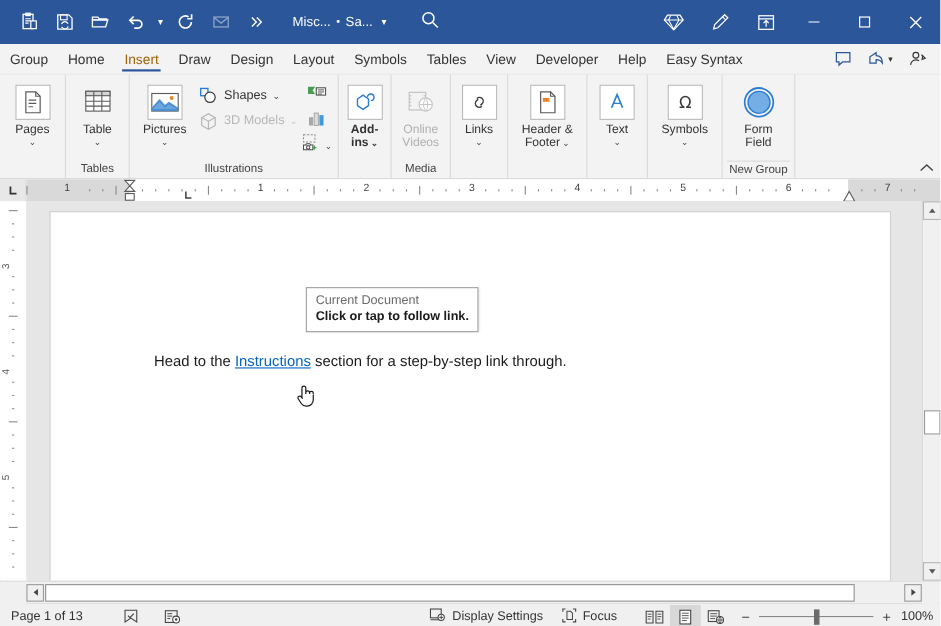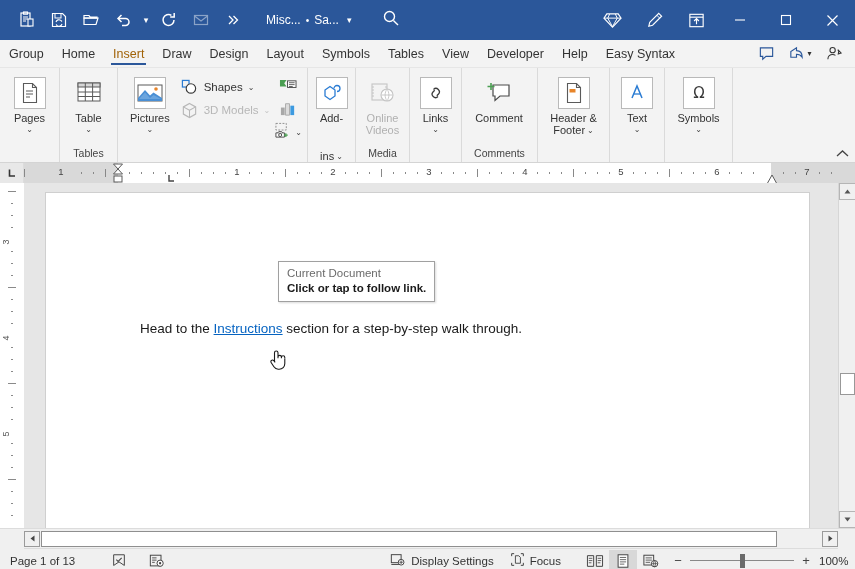--- a/index.html
+++ b/index.html
@@ -558,33 +558,34 @@
                 <path d="M2 11.5h9v4.5H2z" fill="#fff" stroke="#4a4a4a" stroke-width="1"></path>
                 <path d="M4 11.5l1-1.3h3l1 1.3" fill="#fff" stroke="#4a4a4a" stroke-width="1"></path>
                 <circle cx="6.5" cy="13.8" r="1.6" fill="none" stroke="#4a4a4a" stroke-width="1"></circle>
                 <path d="M12.5 12v4M10.5 14h4" stroke="#4a9e52" stroke-width="1.3"></path>
               </svg>
           </span>
           <span class="dd-arrow">⌄</span>
         </div>
       </div>
     </div>
-  </div>
-
-  <div class="rgroup" style="width:48px;">
+    <div class="rgroup-label">Illustrations</div>
+  </div>
+
+  <div class="rgroup" style="width:48px;font-weight:bold;">
     <div class="rgroup-body">
       <div class="big-btn w50">
         <div class="big-ico boxed">
           <svg width="22" height="20" viewBox="0 0 22 20">
               <path d="M4 7l5-3.5L14 7v6l-5 3.5L4 13z" fill="none" stroke="#2b7cd3" stroke-width="1.3"></path>
               <path d="M13 5.5a3 3 0 113 3" fill="none" stroke="#2b7cd3" stroke-width="1.3"></path>
             </svg>
         </div>
         <span>Add-</span>
-        <span style="display:flex;align-items:center;gap:2px;margin-top:26px;">
+        <span style="display:flex;align-items:center;gap:2px;">
           <span>ins</span>
           <span class="dd-arrow">⌄</span>
         </span>
       </div>
     </div>
     <div class="rgroup-label"></div>
   </div>
 
   <div class="rgroup" style="width:54px;">
     <div class="rgroup-body">
@@ -613,34 +614,20 @@
               <path d="M13 13.5a3.4 3.4 0 01-4.8 0 3.4 3.4 0 010-4.8L9.7 7.2" fill="none" stroke="#3a3a3a" stroke-width="1.3"></path>
             </svg>
         </div>
         <span>Links</span>
         <span class="dd-arrow">⌄</span>
       </div>
     </div>
     <div class="rgroup-label"></div>
   </div>
 
-  <div class="rgroup" style="width:76px;">
-    <div class="rgroup-body">
-      <div class="big-btn w64">
-        <div class="big-ico">
-          <svg width="28" height="26" viewBox="0 0 28 26">
-              <path d="M8 5h16v11h-9l-5 4.5V16H8z" fill="#fff" stroke="#4a4a4a" stroke-width="1.2"></path>
-              <path d="M6 3v7M2.5 6.5h7" stroke="#4a9e52" stroke-width="1.6"></path>
-            </svg>
-        </div>
-        <span>Comment</span>
-      </div>
-    </div>
-    <div class="rgroup-label">Comments</div>
-  </div>
 
   <div class="rgroup" style="width:72px;">
     <div class="rgroup-body">
       <div class="big-btn w64">
         <div class="big-ico boxed">
           <svg width="20" height="22" viewBox="0 0 20 22">
               <path d="M3.5 1.5h9l4 4v15h-13z" fill="#fff" stroke="#5a5a5a" stroke-width="1.1"></path>
               <path d="M12.5 1.5v4h4" fill="none" stroke="#5a5a5a" stroke-width="1.1"></path>
               <rect x="5.5" y="7" width="6" height="3.5" fill="#e8852a"></rect>
             </svg>
@@ -679,20 +666,35 @@
               <text x="11" y="16" font-size="15" font-family="DejaVu Sans, sans-serif" fill="#3a3a3a" text-anchor="middle">Ω</text>
             </svg>
         </div>
         <span>Symbols</span>
         <span class="dd-arrow">⌄</span>
       </div>
     </div>
     <div class="rgroup-label"></div>
   </div>
 
+  <div class="rgroup" style="width:66px;">
+    <div class="rgroup-body">
+      <div class="big-btn w64">
+        <div class="big-ico">
+          <svg width="30" height="30" viewBox="0 0 30 30">
+              <circle cx="15" cy="15" r="13" fill="none" stroke="#2b7cd3" stroke-width="1.6"></circle>
+              <circle cx="15" cy="15" r="10" fill="#74aee4" stroke="#2b7cd3" stroke-width="1.2"></circle>
+            </svg>
+        </div>
+        <span>Form</span>
+        <span>Field</span>
+      </div>
+    </div>
+    <div class="rgroup-label" style="border-top:1px solid #dadada;margin:0 4px;">New Group</div>
+  </div>
 
   <div class="ribbon-collapse">
     <svg width="13" height="9" viewBox="0 0 13 9">
         <path d="M1 7L6.5 2L12 7" fill="none" stroke="#444" stroke-width="1.3"></path>
       </svg>
   </div>
 </div>
 
 <div class="hruler">
   <div class="tabstop-box">
@@ -828,21 +830,21 @@
 
   <div class="doc-scroll">
     <div class="page">
 
       <div class="tooltip">
         <div class="tooltip-line1">Current Document</div>
         <div class="tooltip-line2">Click or tap to follow link.</div>
       </div>
 
       <div class="doc-text">
-        <span>Head to the </span><a class="hyperlink" href="#">Instructions</a><span> section for a step-by-step walk through.</span>
+        <span>Head to the </span><a class="hyperlink" href="#">Instructions</a><span> section for a step-by-step link through.</span>
       </div>
 
       <div class="cursor-hand">
         <svg width="22" height="26" viewBox="0 0 22 26">
           <path d="M6.5 14.5V5.8c0-1 .8-1.8 1.7-1.8s1.8.8 1.8 1.8v5.4m0-1.2c0-.9.8-1.6 1.7-1.6s1.7.7 1.7 1.6v1.2m0-.8c0-.9.8-1.6 1.7-1.6s1.7.7 1.7 1.6v1m0 .4v4.6c0 3.3-2.4 5.8-5.6 5.8h-1c-2 0-3.3-.9-4.3-2.4l-2.8-4.3c-.5-.8-.2-1.8.6-2.2.7-.4 1.6-.2 2.1.4l1.4 1.7" fill="#ffffff" stroke="#1a1a1a" stroke-width="1.1" stroke-linejoin="round"></path>
         </svg>
       </div>
     </div>
   </div>
 

